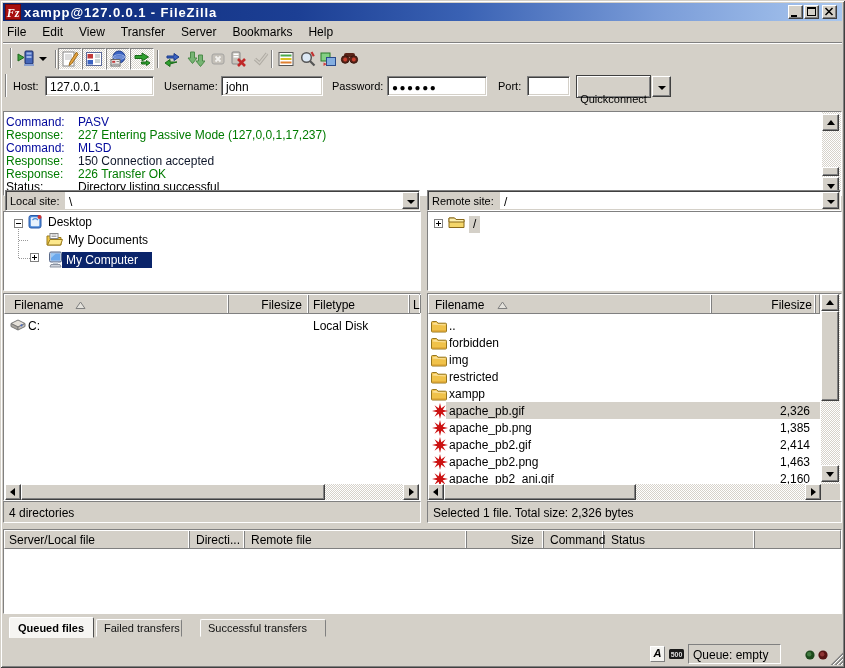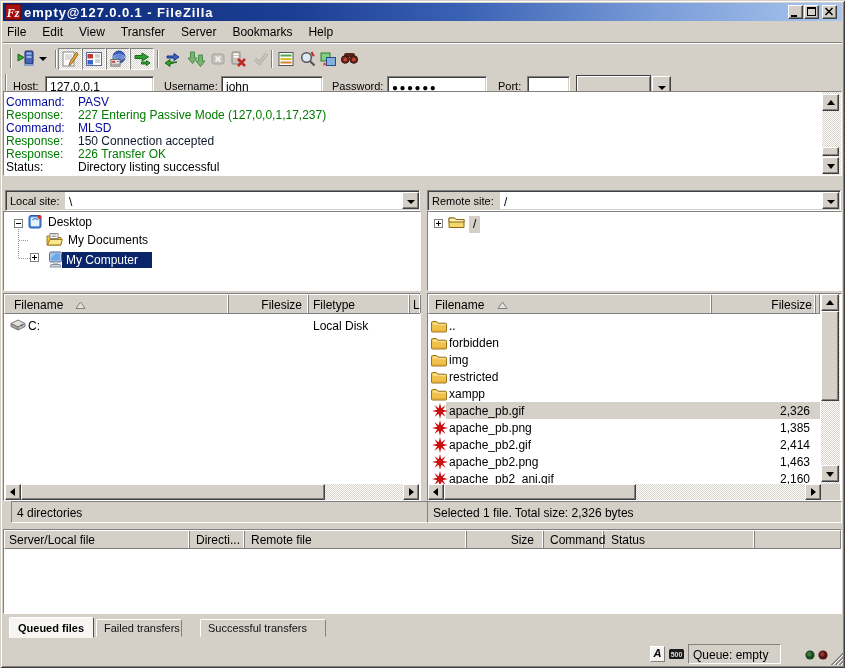--- a/index.html
+++ b/index.html
@@ -46,21 +46,21 @@
 </style>
 </head>
 <body>
 <div id="win">
   <div id="titlebar" class="abs">
     <svg width="16" height="16" style="margin-left:2px" viewBox="0 0 16 16">
         <rect x="0" y="0" width="16" height="16" fill="#a80f0f"></rect>
         <rect x="0.5" y="0.5" width="15" height="15" fill="none" stroke="#700808"></rect>
         <text x="8" y="12.5" font-size="12" font-weight="bold" font-style="italic" fill="#fff" text-anchor="middle" font-family="Liberation Serif">Fz</text>
       </svg>
-    <span id="titletext">empty@127.0.0.1 - FileZilla</span>
+    <span id="titletext">xampp@127.0.0.1 - FileZilla</span>
   </div>
   <div class="winbtn" style="left:788px;"><svg width="13" height="12">
         <rect x="2" y="9" width="6" height="2" fill="#000"></rect>
       </svg></div>
   <div class="winbtn" style="left:804px;"><svg width="13" height="12">
         <rect x="2.5" y="1.5" width="8" height="8" fill="none" stroke="#000"></rect>
         <rect x="2" y="1" width="9" height="2" fill="#000"></rect>
       </svg></div>
   <div class="winbtn" style="left:822px;"><svg width="13" height="12">
         <path d="M2.5 2 L9.5 9 M9.5 2 L2.5 9" stroke="#000" stroke-width="1.5"></path>
@@ -203,21 +203,21 @@
   <div class="qinput" style="left:221px; width:102px;">john</div>
   <span class="qlabel" style="left:332px;">Password:</span>
   <div class="qinput" style="left:387px; width:100px; letter-spacing:1.5px; font-size:10px; padding-top:5px;">●●●●●●</div>
   <span class="qlabel" style="left:498px;">Port:</span>
   <div class="qinput" style="left:527px; width:43px;"></div>
   <div class="abs" style="left:576px; top:75px; width:75px; height:23px; background:#d4d0c8; border:1px solid #404040; box-shadow: inset 1px 1px 0 #fff, inset -1px -1px 0 #808080; text-align:center; padding-top:17px; font-size:11px;">Quickconnect</div>
   <div class="abs raised2" style="left:652px; top:76px; width:19px; height:21px; background:#d4d0c8; display:flex; align-items:center; justify-content:center;">
       <div class="arrow" style="border-left:4px solid transparent; border-right:4px solid transparent; border-top:4px solid #000; margin-top:2px;"></div>
     </div>
 
-  <div class="abs sunken1" style="left:3px; top:91px; width:839px; height:85px; background:#fff;" id="log">
+  <div class="abs sunken1" style="left:3px; top:111px; width:839px; height:85px; background:#fff;" id="log">
     <div class="abs" style="left:2px; top:3px; color:#00079b;">Command:</div>
       <div class="abs" style="left:74px; top:3px; color:#00079b;">PASV</div>
     <div class="abs" style="left:2px; top:16px; color:#007b00;">Response:</div>
       <div class="abs" style="left:74px; top:16px; color:#007b00;">227 Entering Passive Mode (127,0,0,1,17,237)</div>
     <div class="abs" style="left:2px; top:29px; color:#00079b;">Command:</div>
       <div class="abs" style="left:74px; top:29px; color:#00079b;">MLSD</div>
     <div class="abs" style="left:2px; top:42px; color:#007b00;">Response:</div>
       <div class="abs" style="left:74px; top:42px; color:#0f172a;">150 Connection accepted</div>
     <div class="abs" style="left:2px; top:55px; color:#007b00;">Response:</div>
       <div class="abs" style="left:74px; top:55px; color:#007b00;">226 Transfer OK</div>
@@ -318,21 +318,21 @@
     <span class="abs" style="left:309px; top:25px;">Local Disk</span>
     <div class="dither" style="left:1px; top:190px; width:414px; height:16px;"></div>
     <div class="sbbtn" style="left:1px; top:190px; width:16px; height:16px;">
         <div class="arrow" style="border-top:4px solid transparent; border-bottom:4px solid transparent; border-right:5px solid #000; margin-right:1px;"></div>
       </div>
     <div class="sbbtn" style="left:17px; top:190px; width:304px; height:16px;"></div>
     <div class="sbbtn" style="left:399px; top:190px; width:16px; height:16px;">
         <div class="arrow" style="border-top:4px solid transparent; border-bottom:4px solid transparent; border-left:5px solid #000; margin-left:1px;"></div>
       </div>
   </div>
-  <div class="abs sunken1" style="left:3px; top:501px; width:418px; height:22px; background:#d4d0c8; padding:4px 0 0 5px;margin-left:8px;">4 directories</div>
+  <div class="abs sunken1" style="left:3px; top:501px; width:418px; height:22px; background:#d4d0c8; padding:4px 0 0 5px;">4 directories</div>
 
   <div class="abs sunken1" style="left:427px; top:293px; width:415px; height:208px; background:#fff;"></div>
   <div class="hdr" style="left:428px; top:294px; width:392px; height:20px;">
     <div class="hdrcell" style="left:0; width:283px; padding:3px 0 0 6px;">Filename</div>
     <svg class="abs" style="left:68px; top:6px;" width="11" height="9">
         <path d="M5.5 1 L10 7.5 L1 7.5 Z" fill="#e4e2dc" stroke="#808080"></path>
       </svg>
     <div class="hdrcell" style="left:283px; width:104px; padding:3px 3px 0 0; text-align:right;">Filesize</div>
   </div>
   <div class="rrow" style="top:317px;">

